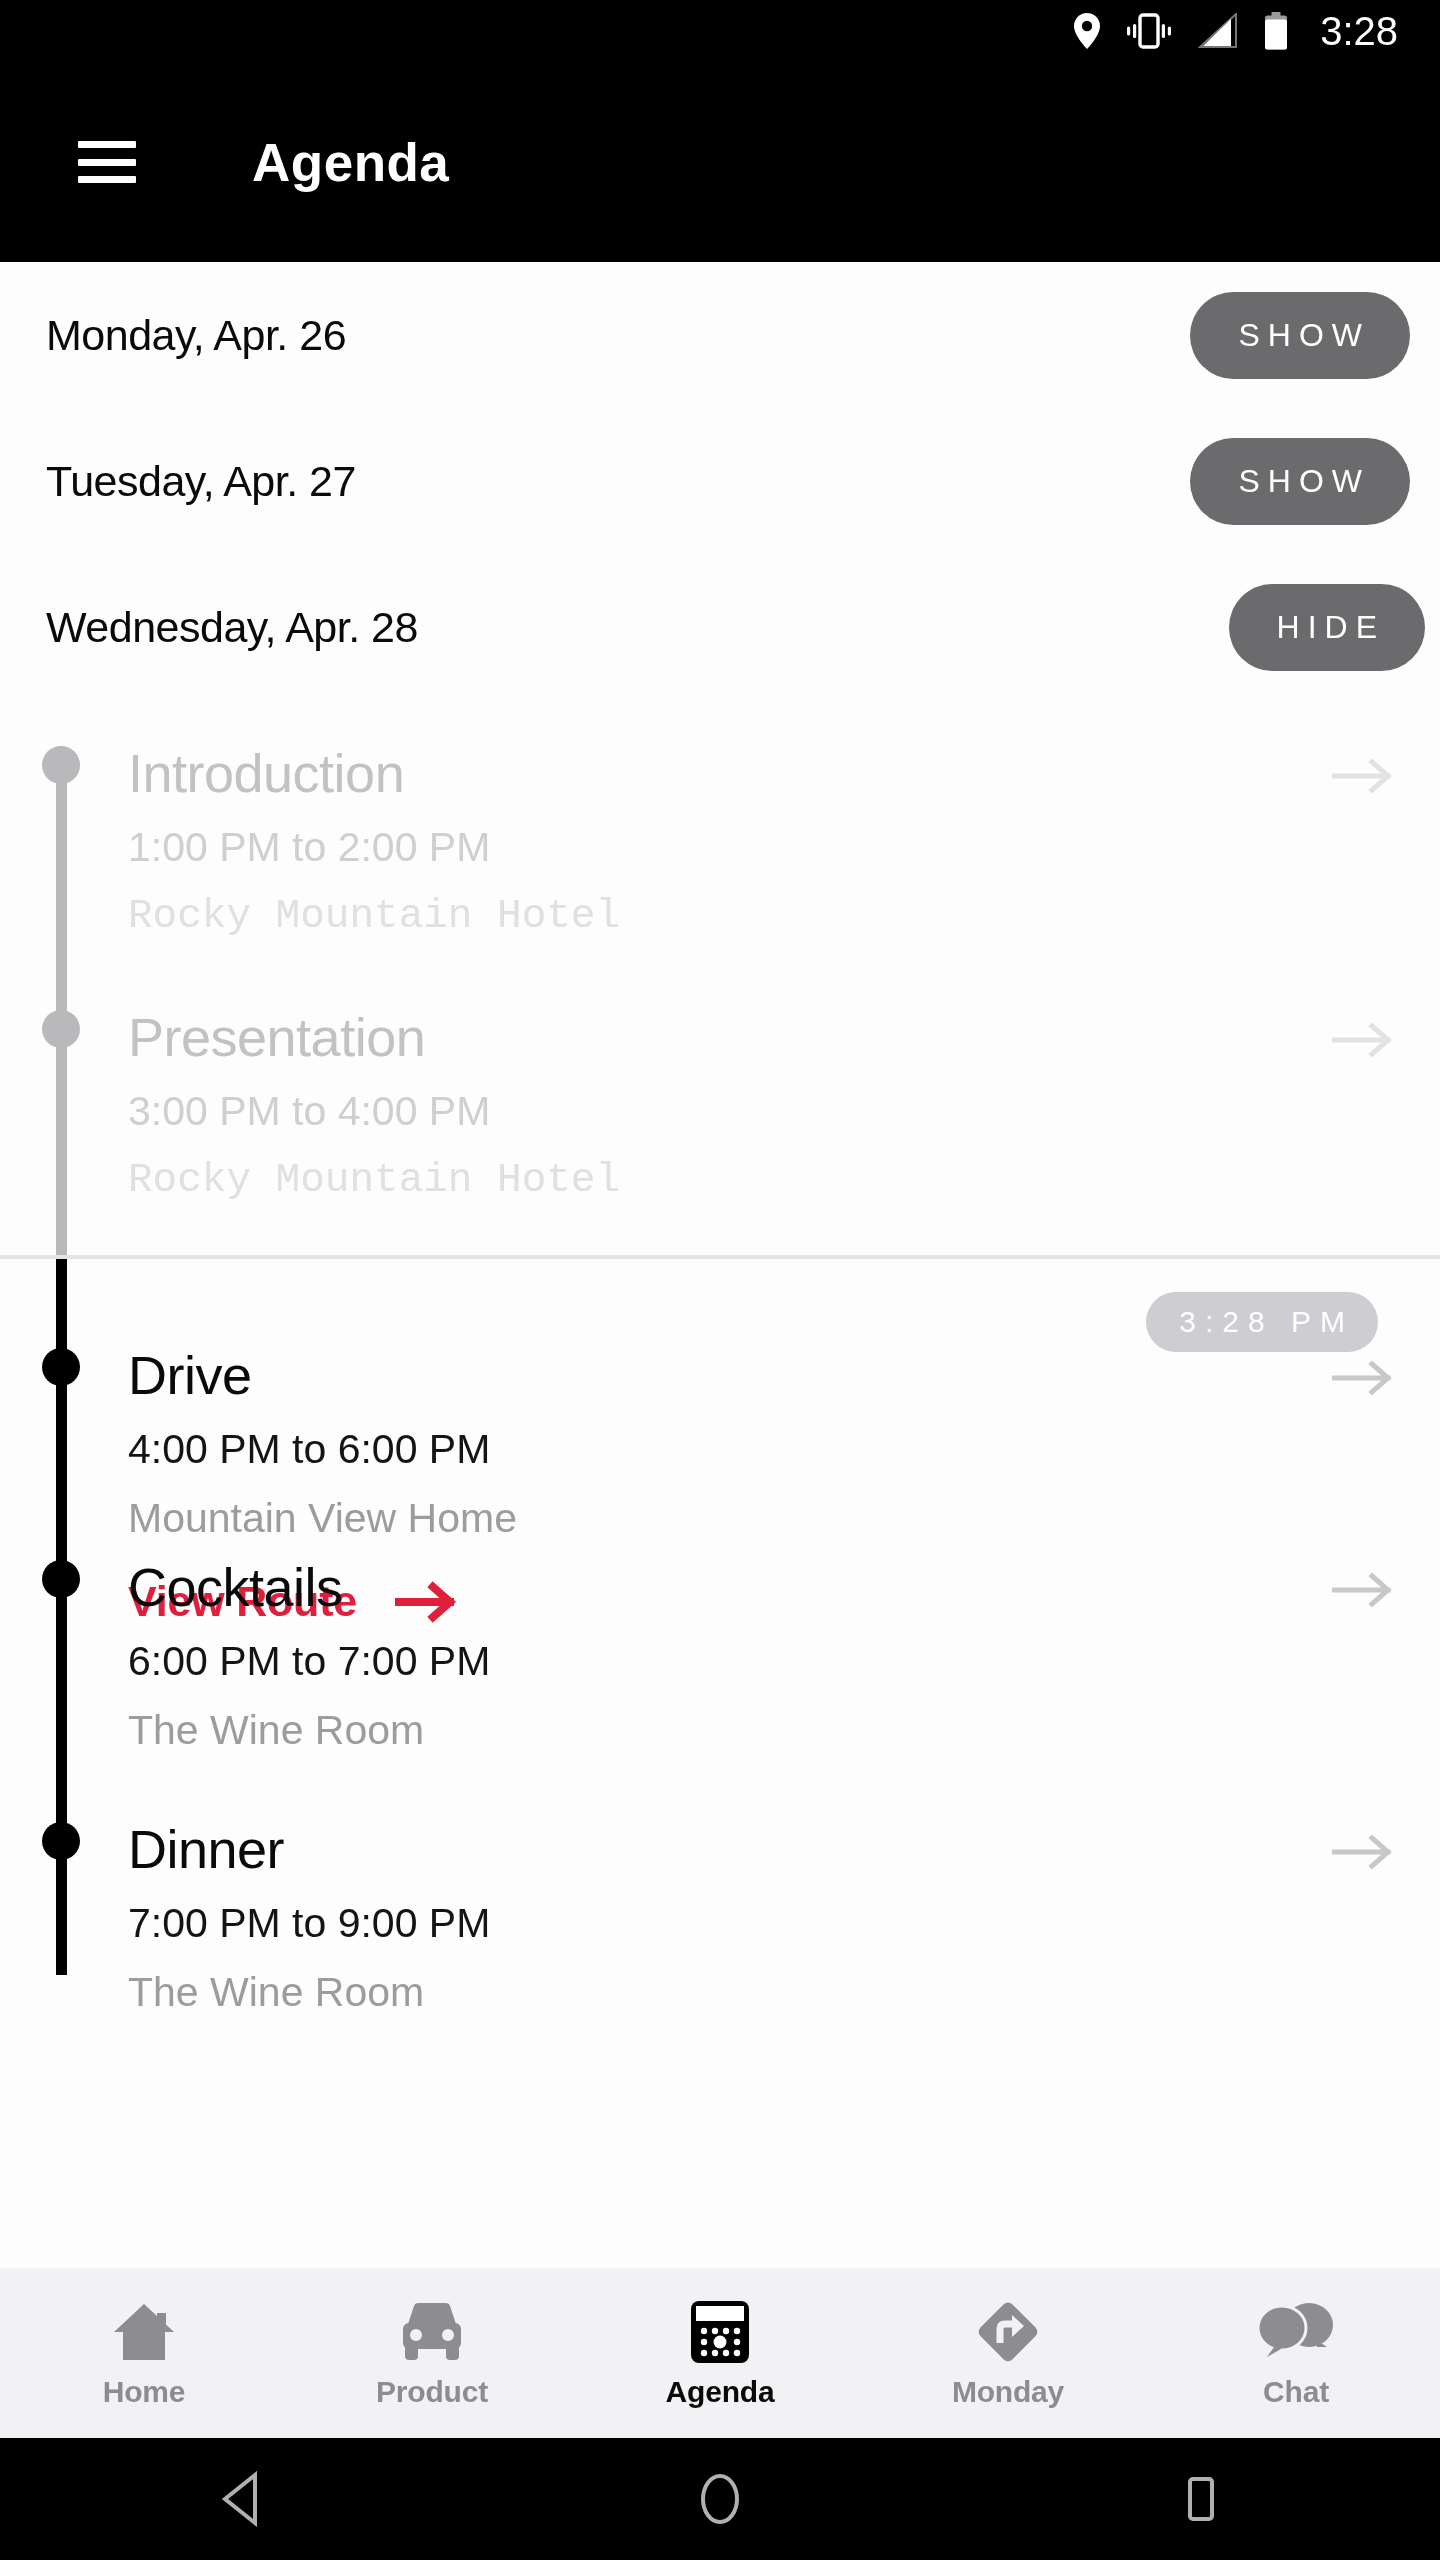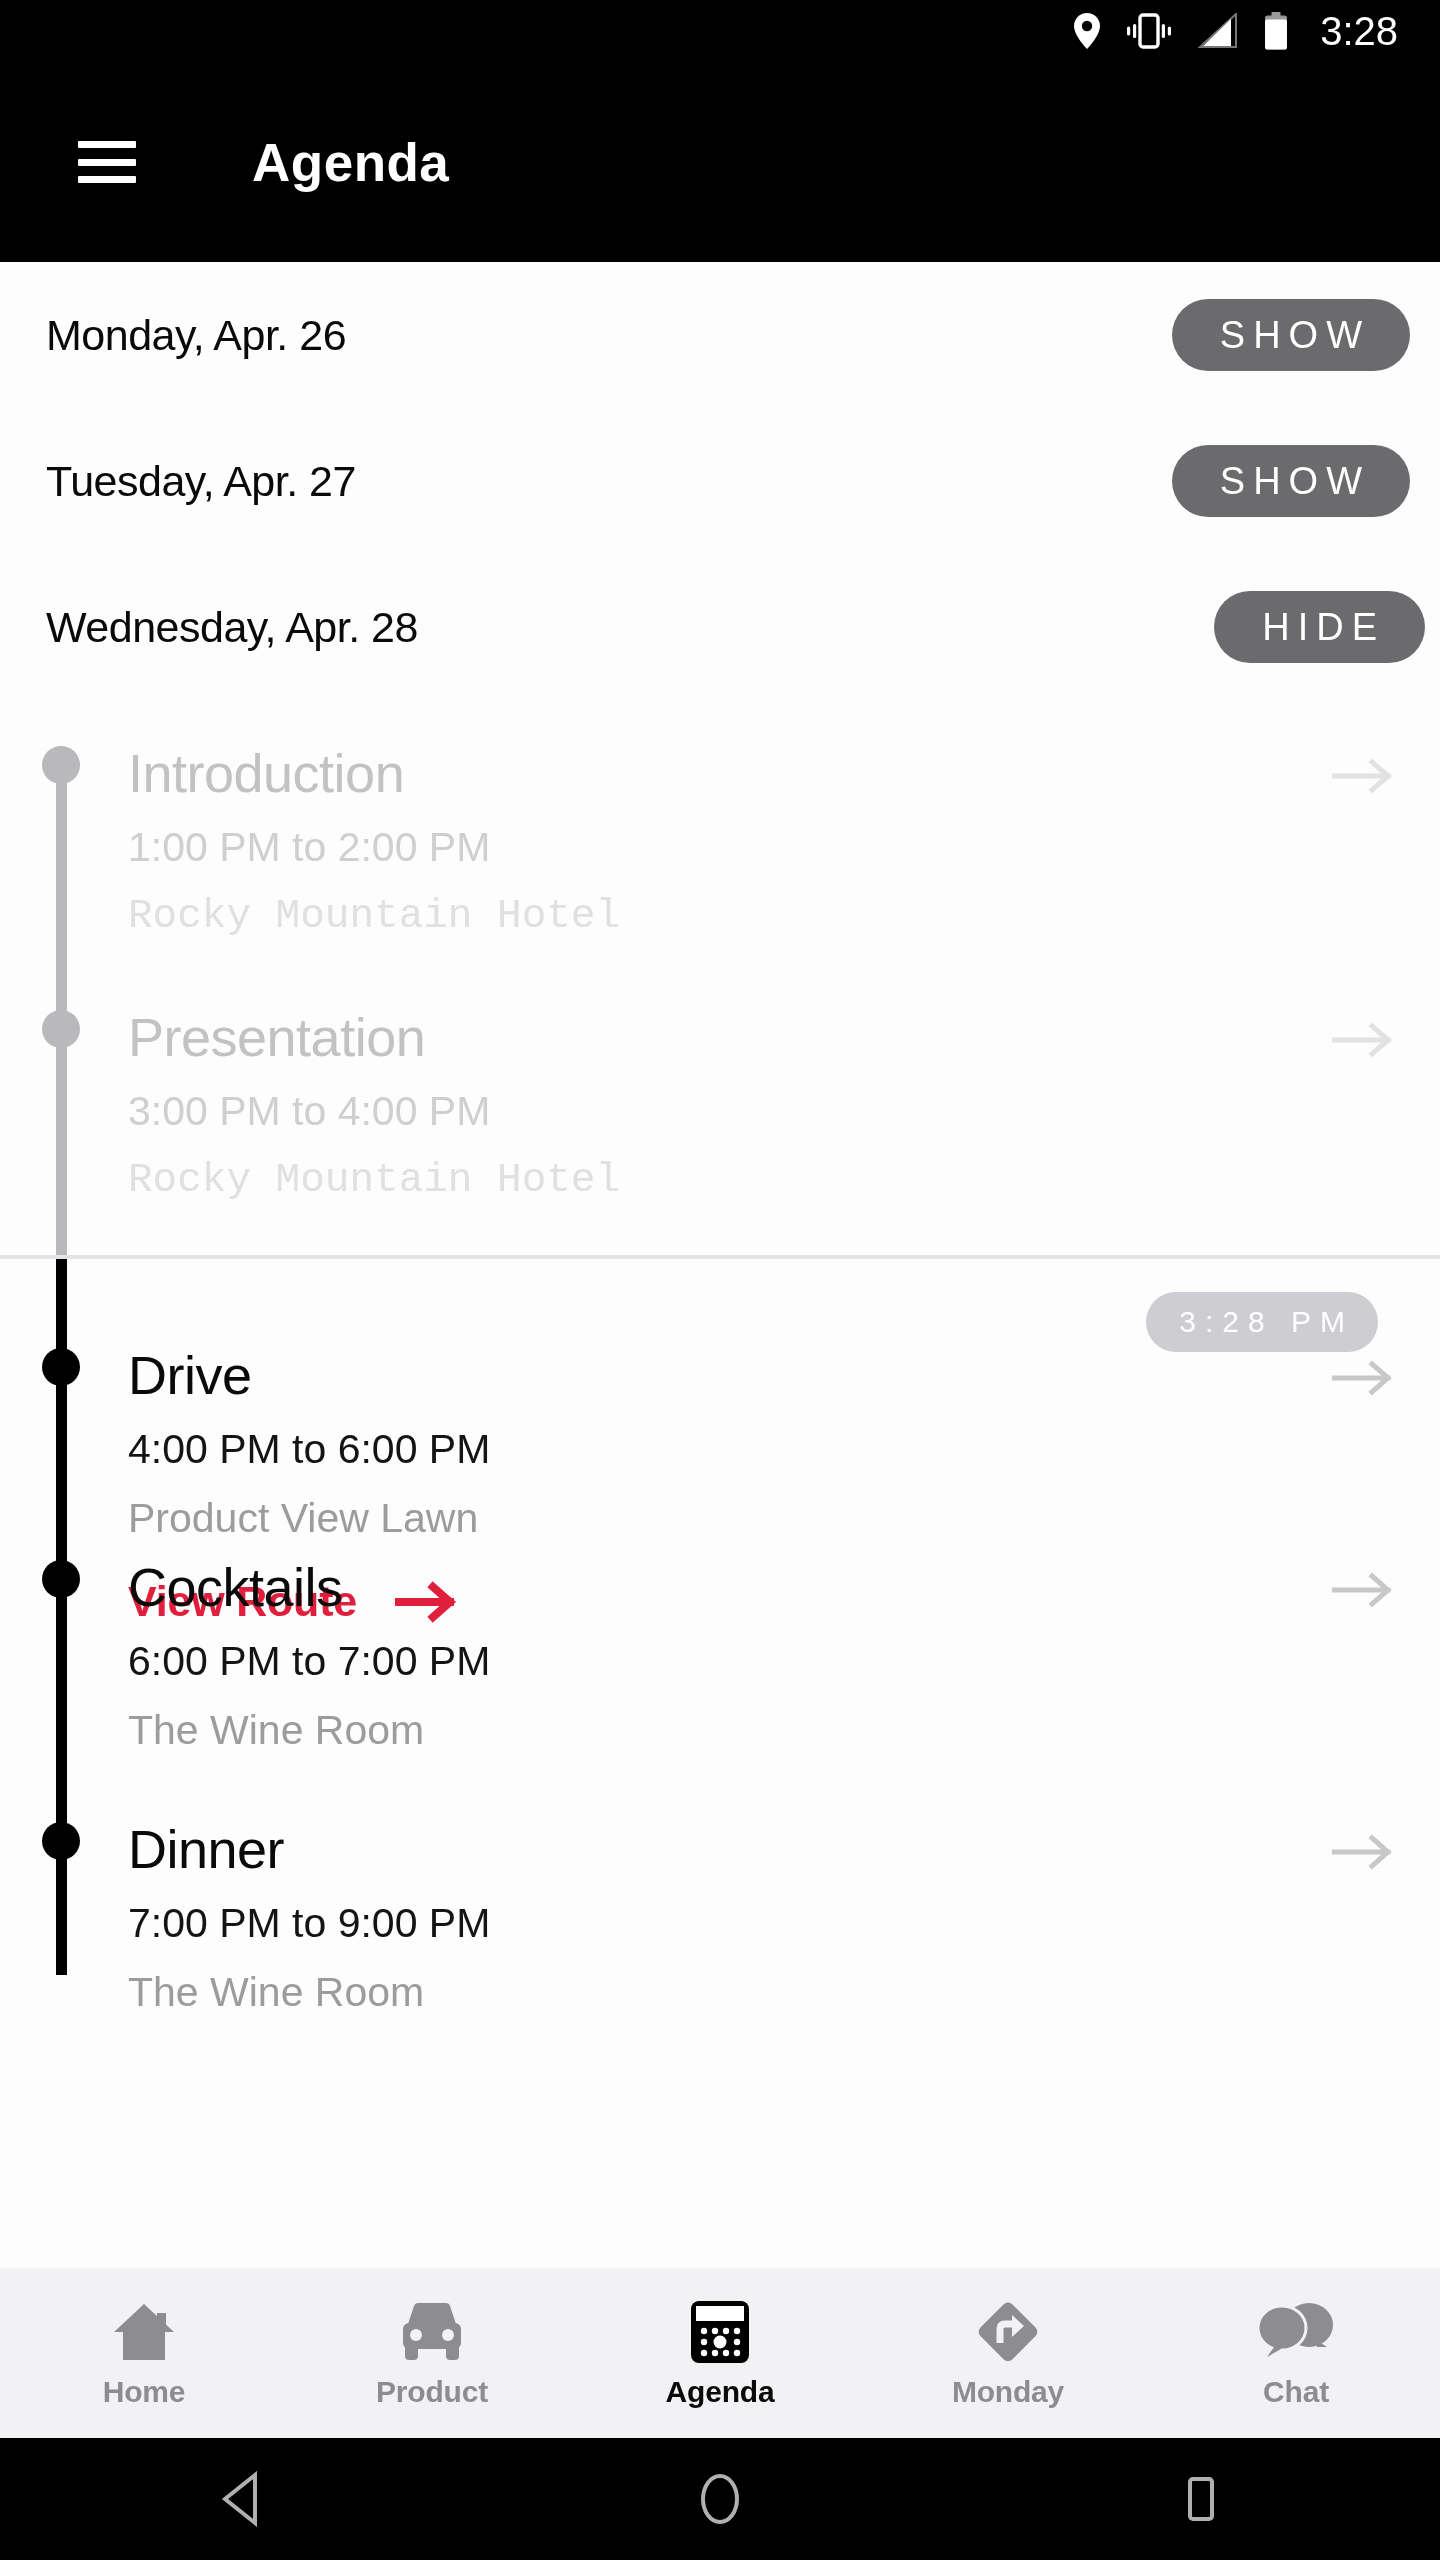--- a/index.html
+++ b/index.html
@@ -30,22 +30,22 @@
   .appbar-title{ color:#fff; font-size:53px; font-weight:700; margin-left:116px; letter-spacing:0.5px; }
 
   
   .content{ position:absolute; left:0; top:262px; width:1440px; height:2006px; background:#fdfdfd; }
 
   
   .day-row{ position:relative; height:146px; display:flex; align-items:center; }
   .day-label{ font-size:43px; color:#0a0a0a; margin-left:46px; font-weight:400; letter-spacing:-0.5px; }
   .day-toggle{
     position:absolute; right:0; background:#6b6a6c; color:#fff;
-    border:none; border-radius:44px; height:72px;
-    font-size:38px; letter-spacing:8px; padding:0 40px 0 48px;
+    border:none; border-radius:44px; height:87px;
+    font-size:32px; letter-spacing:8px; padding:0 40px 0 48px;
     font-family:"Liberation Sans", sans-serif; cursor:pointer;
     display:flex; align-items:center; justify-content:center;
   }
   .day-row.d0 .day-toggle{ right:30px; }
   .day-row.d1 .day-toggle{ right:30px; }
   .day-row.d2 .day-toggle{ right:15px; }
 
   
   .timeline{ position:relative;padding-left:42px; }
   .rail{ position:absolute; left:56px; width:11px; }
@@ -208,21 +208,21 @@
       <div class="evt now" style="top:1086px;">
         <div class="dot"></div>
         <div class="rowarrow" style="top:10px;">
           <svg width="62" height="40" viewBox="0 0 62 40">
               <path d="M2 20 H56 M40 6 L56 20 L40 34" fill="none" stroke="#c8c7ca" stroke-width="5" stroke-linecap="square" stroke-linejoin="miter"></path>
             </svg>
         </div>
         <div class="body">
           <div class="etitle">Drive</div>
           <div class="etime">4:00 PM to 6:00 PM</div>
-          <div class="eloc">Product View Lawn</div>
+          <div class="eloc">Mountain View Home</div>
           <div class="route-link">
             <span class="rl-text">View Route</span>
             <span class="rl-arrow">
               <svg width="62" height="42" viewBox="0 0 62 42">
                   <path d="M2 21 H55 M38 6 L55 21 L38 36" fill="none" stroke="#e01f3d" stroke-width="8" stroke-linecap="square" stroke-linejoin="miter"></path>
                 </svg>
             </span>
           </div>
         </div>
       </div>

